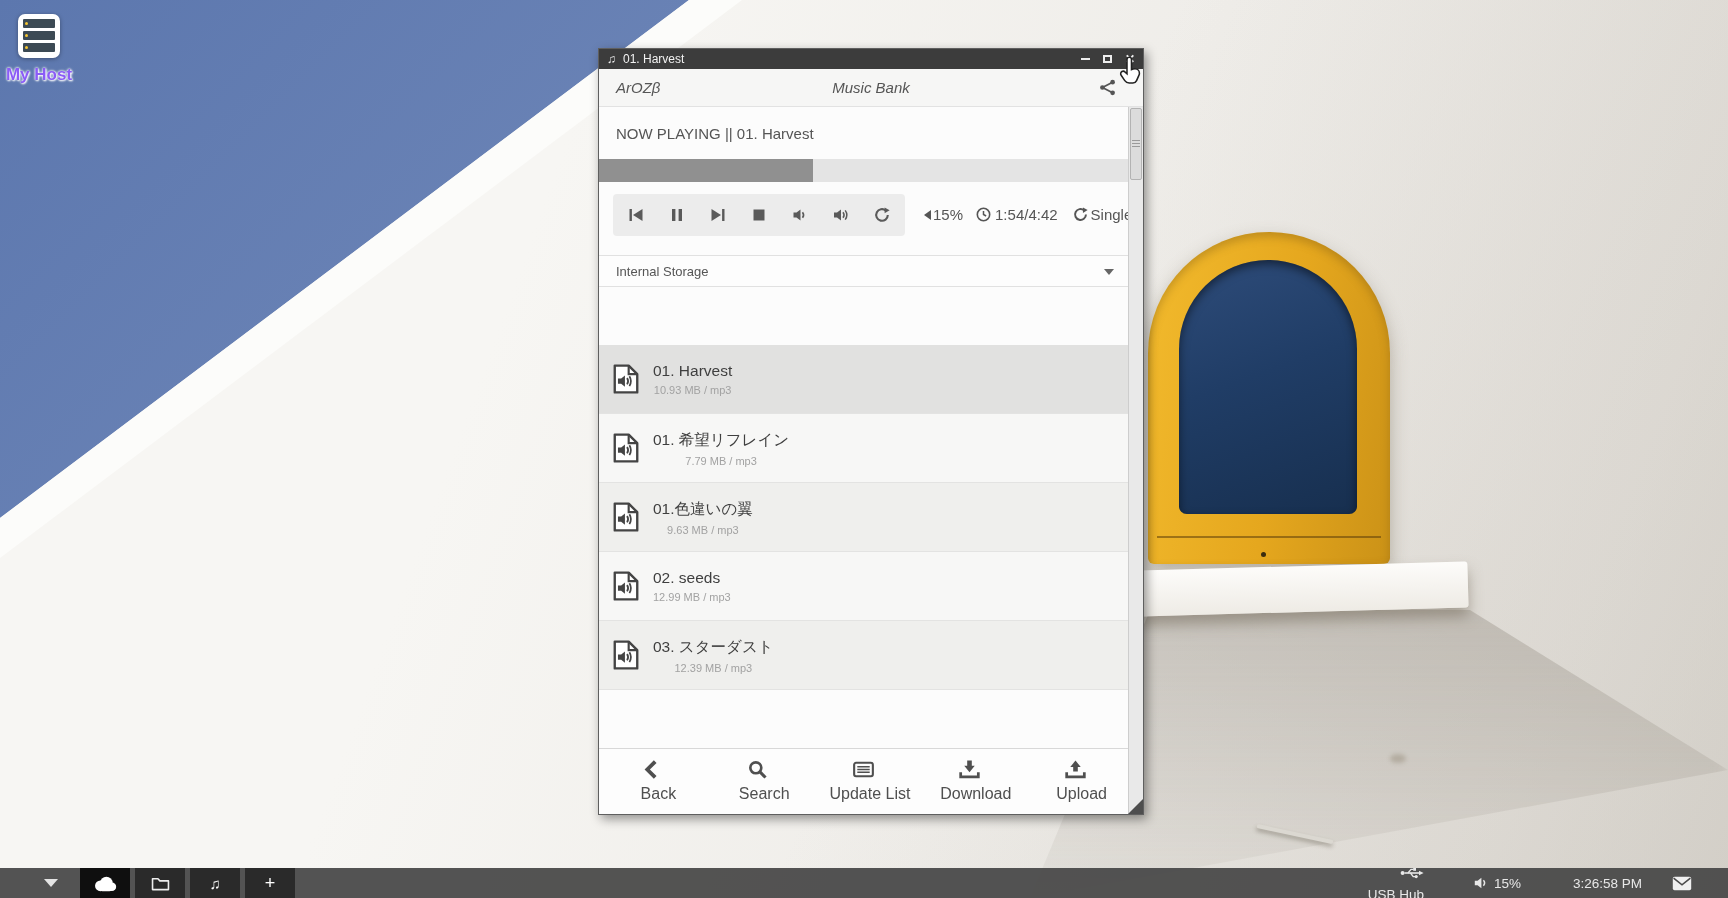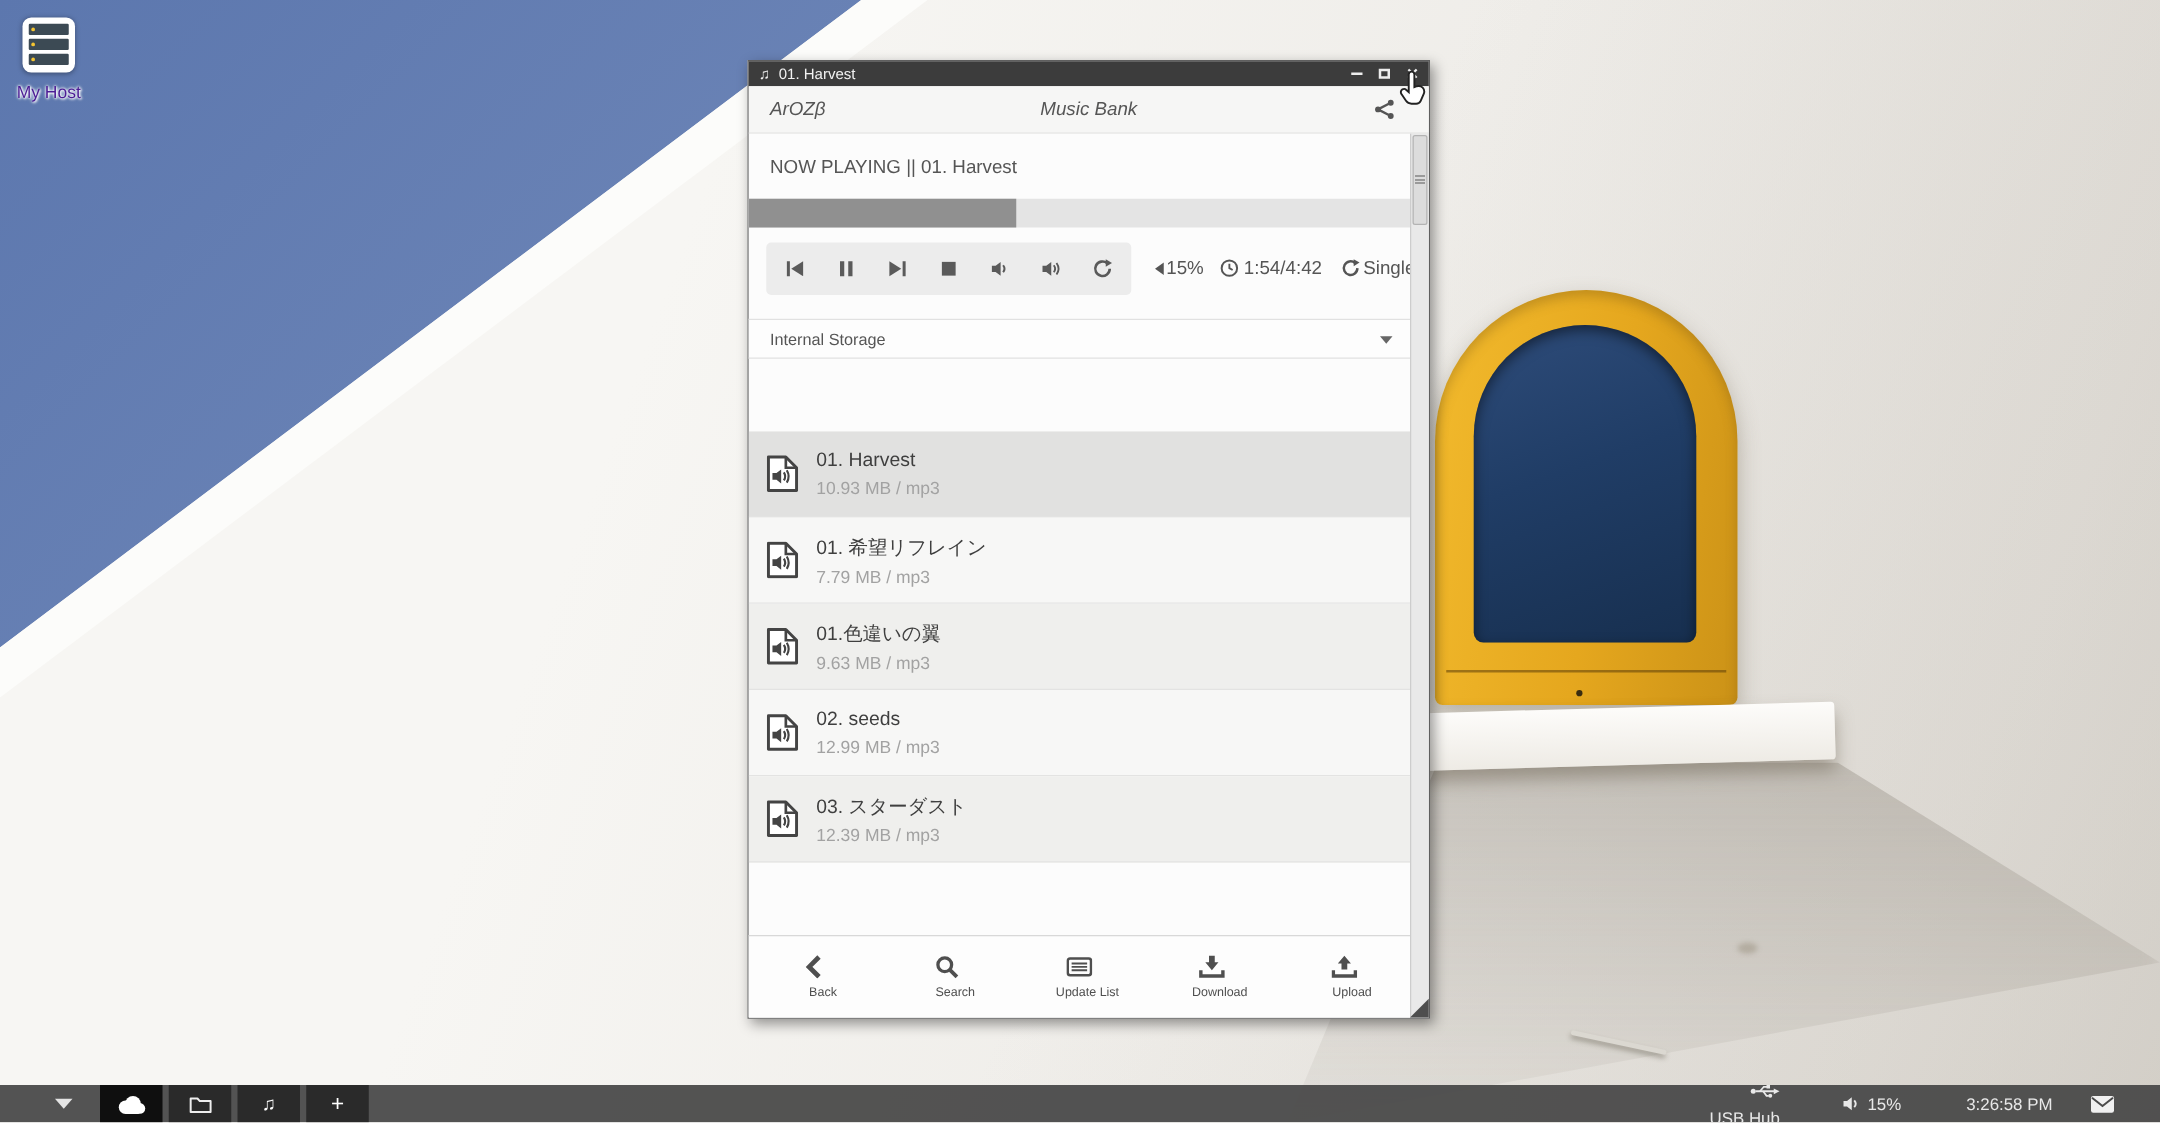--- a/index.html
+++ b/index.html
@@ -42,22 +42,22 @@
   .spot { position:absolute; left:1390px; top:754px; width:16px; height:9px;
     background:rgba(140,130,110,.4); border-radius:50%; filter:blur(2px); }
 
   
   .host-icon { position:absolute; left:2px; top:14px; width:74px; text-align:center; cursor:pointer; }
   .host-box { width:42px; height:44px; margin:0 auto; background:#fff; border-radius:7px;
     box-shadow:0 1px 4px rgba(0,0,0,.35); padding:5px 5px; }
   .host-bar { position:relative; height:9px; margin-bottom:3px; background:#3c4a54; border-radius:1px; }
   .host-bar::before { content:""; position:absolute; left:2px; top:2.5px; width:3px; height:3px;
     background:#f5c531; border-radius:50%; }
-  .host-label { margin-top:7px; font-size:14px; color:#4c1d95;
-    text-shadow:0 0 3px #fff, 0 0 2px #fff, 1px 1px 2px #fff; }
+  .host-label { margin-top:7px; font-size:17px; color:#8b5cf6;
+    text-shadow:0 0 3px #fff, 0 0 2px #fff, 1px 1px 2px #fff;font-weight:bold; }
 
   
   .app-window { position:absolute; left:598px; top:48px; width:546px; height:767px;
     background:#fcfcfc; border:1px solid #5f5f5f; box-shadow:3px 4px 10px rgba(0,0,0,.4); }
   .titlebar { position:absolute; left:0; top:0; right:0; height:20px; background:#3c3c3c;
     display:flex; align-items:center; color:#f2f2f2; }
   .tb-note { font-size:12px; margin-left:8px; line-height:1; }
   .tb-title { font-size:12px; margin-left:7px; }
   .tb-ctrls { margin-left:auto; display:flex; align-items:center; gap:13px; margin-right:8px; }
   .tb-min { width:9px; height:2px; background:#ededed; cursor:pointer; }
@@ -103,28 +103,28 @@
     border-left:5px solid transparent; border-right:5px solid transparent; border-top:6px solid #666; }
 
   .song-list { position:absolute; left:0; top:238px; right:0; bottom:66px; overflow:hidden; }
   .song-row { height:69px; display:flex; align-items:center; padding-left:14px; gap:14px;
     border-bottom:1px solid #e3e3e2; background:#f7f7f6; cursor:pointer; }
   .song-row.alt { background:#efefed; }
   .song-row.sel { background:#e1e1e0; }
   .file-icon { width:26px; height:30px; color:#444; flex:0 0 auto; display:block; }
   .song-text { display:flex; flex-direction:column; }
   .song-title { font-size:15.5px; color:#3f3f3f; }
-  .song-meta { font-size:14px; color:#a2a2a2; margin-top:4px; }
+  .song-meta { font-size:11px; color:#a2a2a2; margin-top:4px;text-align:center; }
 
   .toolbar { position:absolute; left:0; bottom:0; right:0; height:66px; background:#fdfdfd;
     border-top:1px solid #d8d8d8; display:flex; }
   .tool-btn { flex:1; display:flex; flex-direction:column; align-items:center; justify-content:center;
     gap:6px; color:#4f4f4f; cursor:pointer; }
   .tool-ic { width:21px; height:19px; display:block; }
-  .tool-label { font-size:10px; color:#4f4f4f;margin-left:13px; }
+  .tool-label { font-size:16px; color:#4f4f4f;margin-left:13px; }
   .resize-grip { position:absolute; right:0; bottom:0; width:0; height:0;
     border-left:15px solid transparent; border-bottom:15px solid #4e4e4e; cursor:nwse-resize; }
 
   .cursor { position:absolute; left:1118px; top:56px; width:27px; height:33px; z-index:50; pointer-events:none; }
 
   
   .taskbar { position:absolute; left:0; bottom:0; width:100%; height:30px;
     background:rgba(72,72,72,.94); display:flex; align-items:center; z-index:40; }
   .tray-chevron { margin-left:44px; width:0; height:0; cursor:pointer;
     border-left:7px solid transparent; border-right:7px solid transparent; border-top:8px solid #e4e4e4; }

